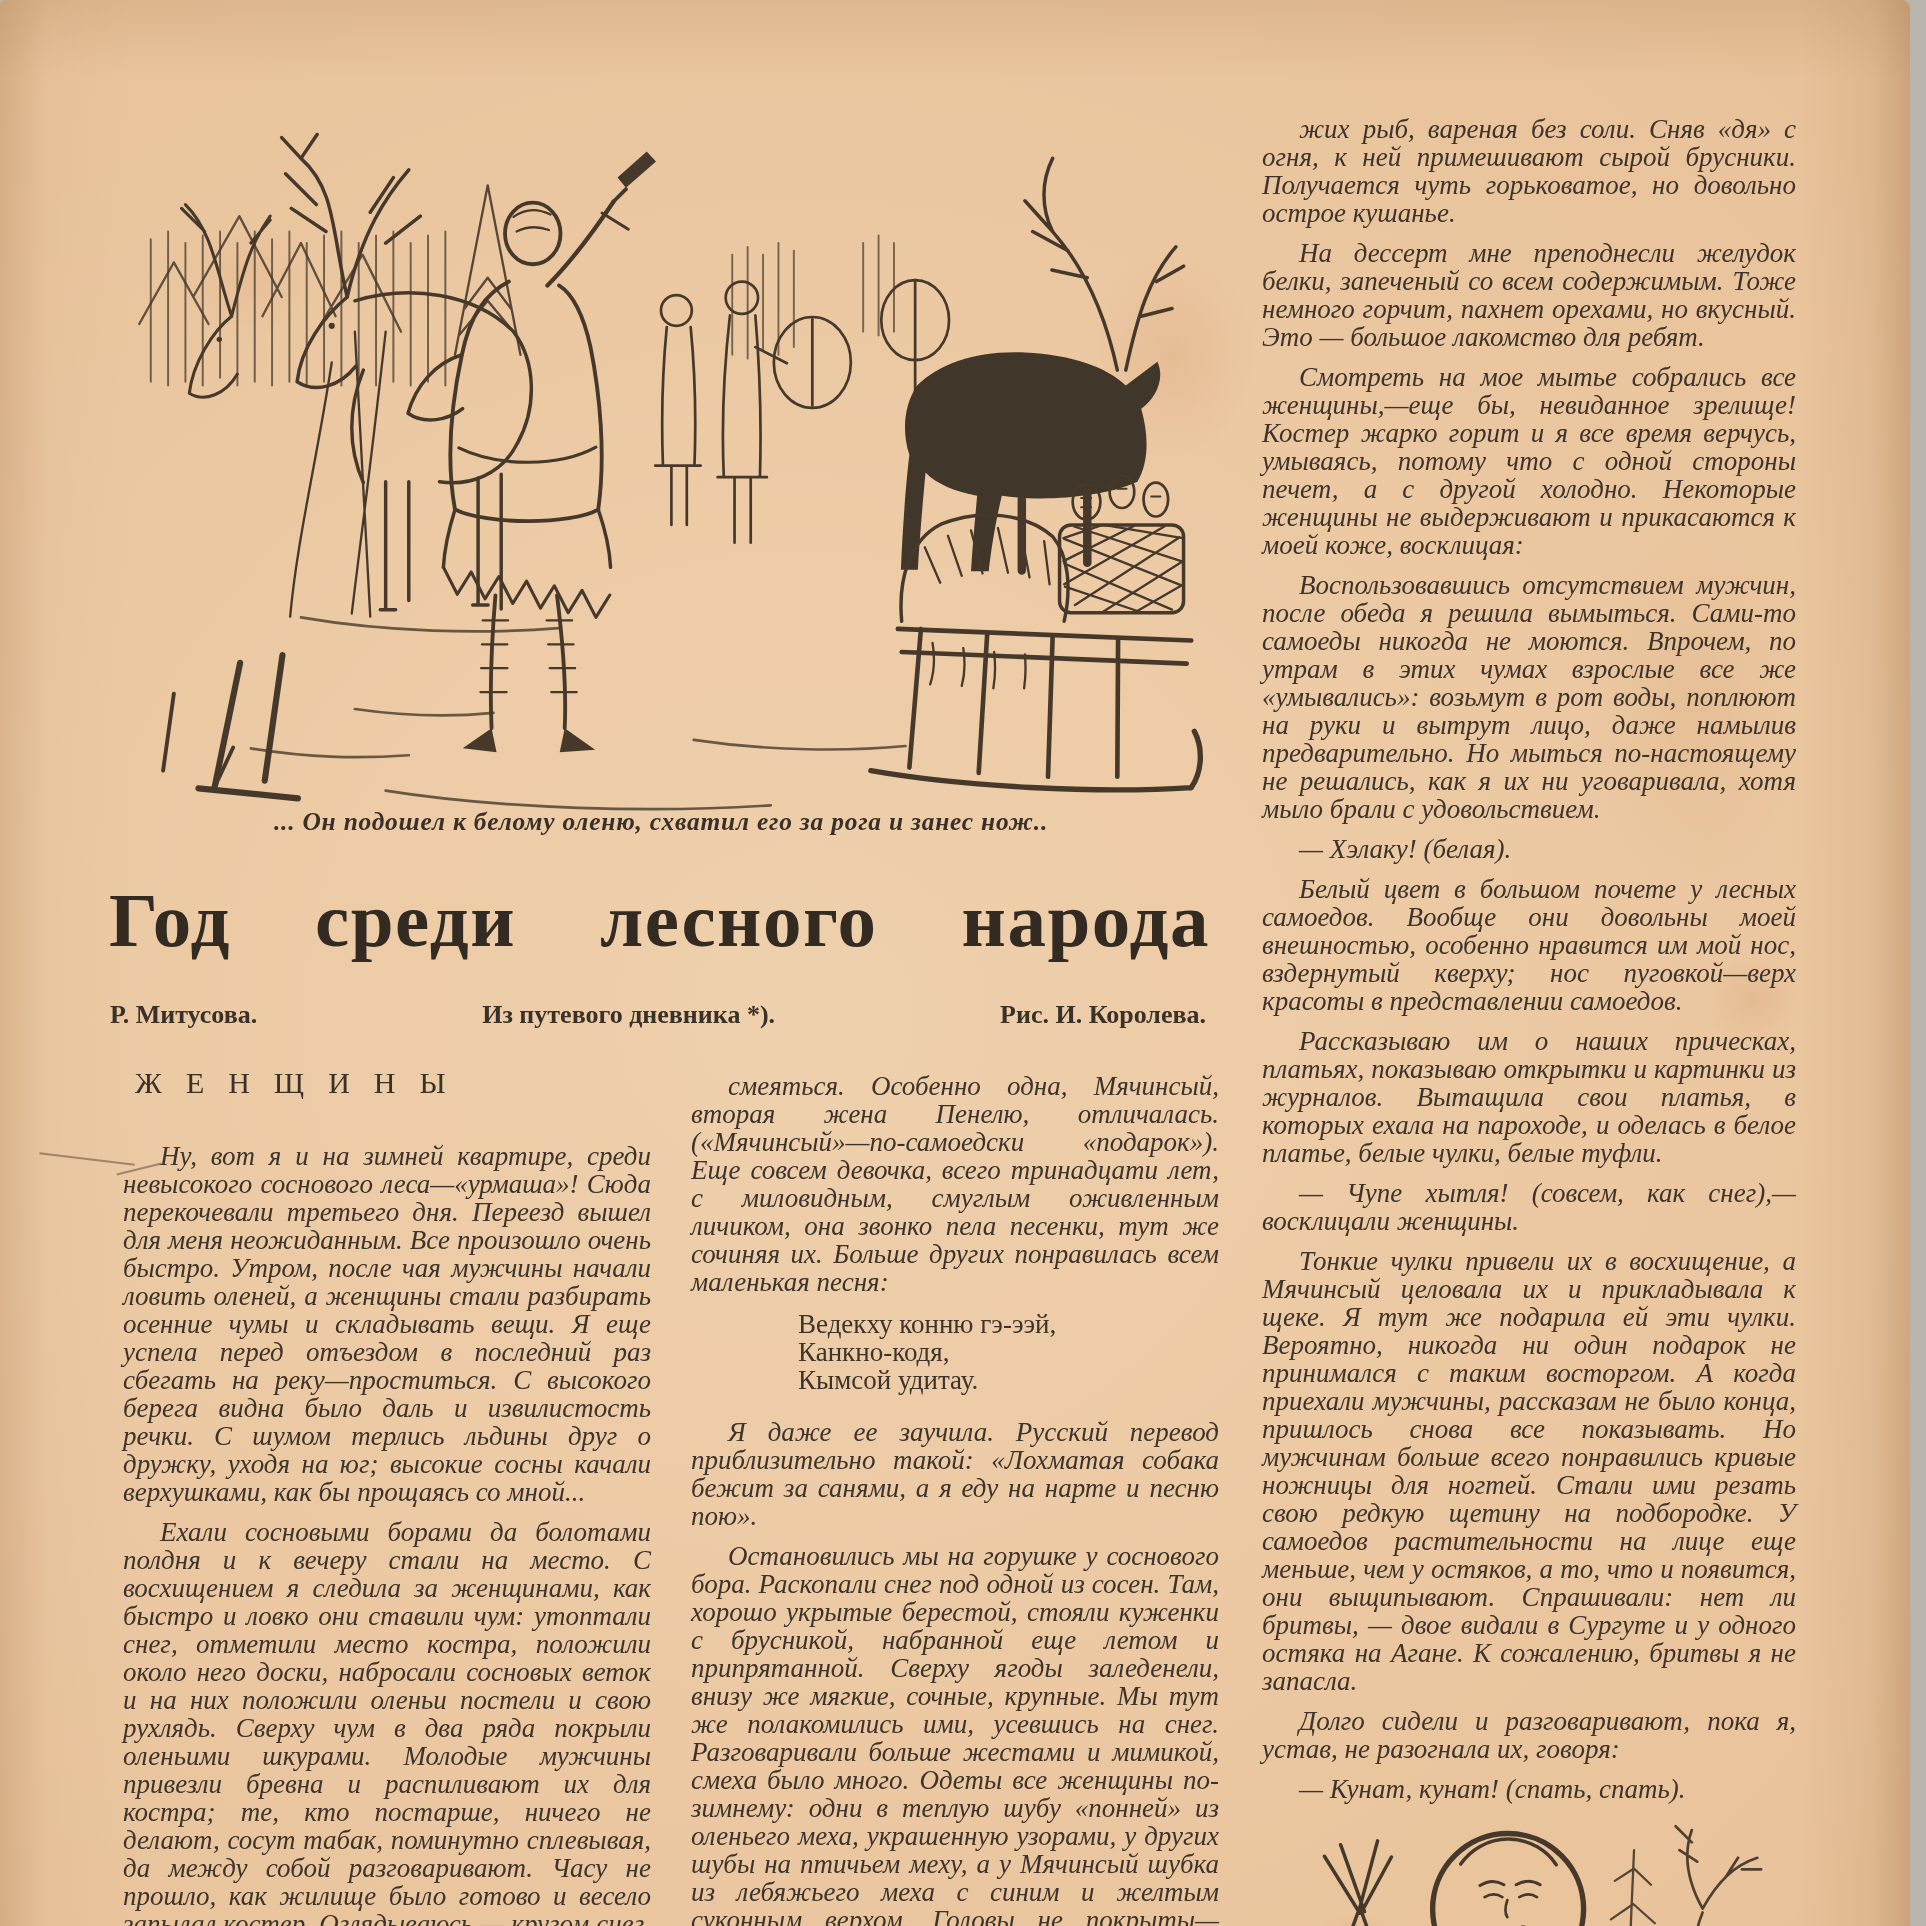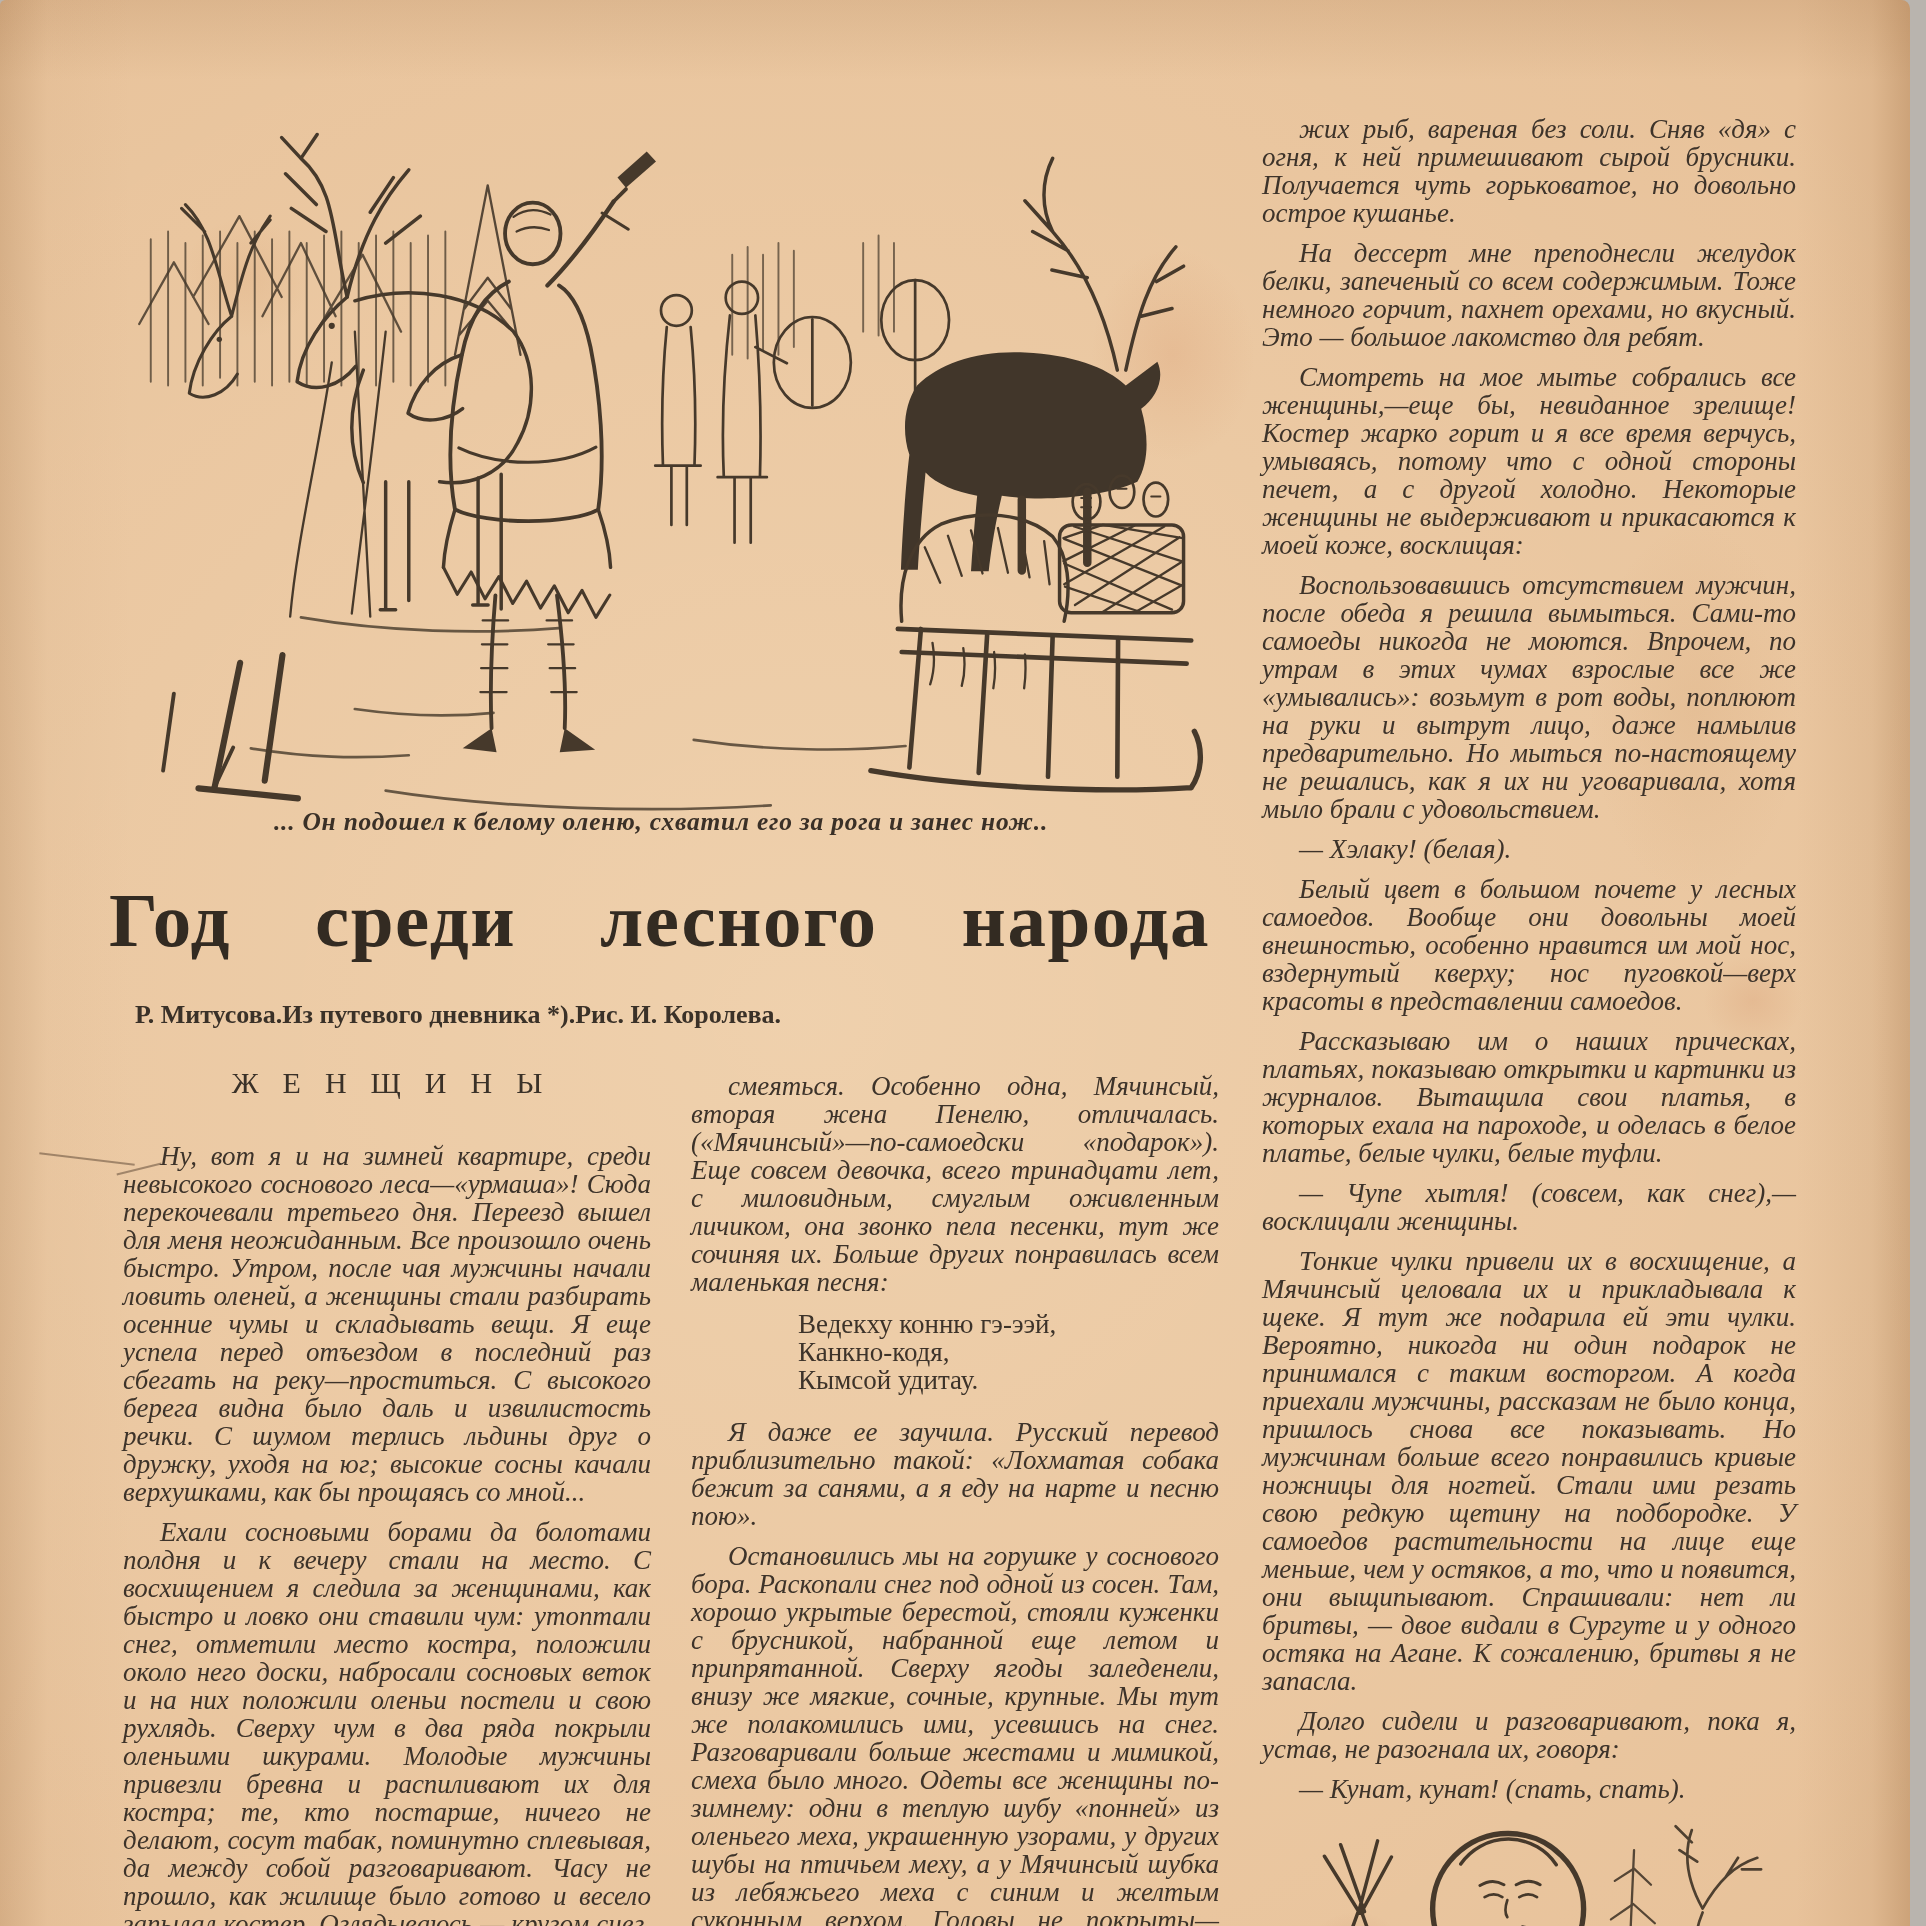--- a/index.html
+++ b/index.html
@@ -23,31 +23,31 @@
 
   .caption{position:absolute;text-align:center;font-weight:700;font-size:25.4px;letter-spacing:0.8px;color:#3a3027;}
   .title{
     position:absolute;left:109px;top:882px;width:1101px;
     font-size:77px;font-weight:700;color:#332b22;
     text-align:justify;text-align-last:justify;line-height:1;
     letter-spacing:1.5px;
   }
   .byline{
     position:absolute;left:110px;top:1000px;width:1096px;
-    display:flex;justify-content:flex-start;align-items:baseline;
-    font-size:26px;font-weight:700;color:#3a3128;margin-left:25px;
+    display:flex;justify-content:space-between;align-items:baseline;
+    font-size:26px;font-weight:700;color:#3a3128;
   }
   .col{
     position:absolute;width:552px;
     font-size:27px;line-height:28px;
     text-align:justify;
   }
   .col p{margin:12px;text-indent:37px;font-style:italic;}
   .section-header{
-    text-align:center;font-size:30px;font-weight:400;
+    text-align:left;font-size:30px;font-weight:400;
     letter-spacing:24px;text-indent:24px;
     margin:0 0 45px 0;color:#3a3128;
   }
   .poem{margin:14px 0 24px 119px;text-align:left;}
   .poem div{text-indent:0;}
 </style>
 </head>
 <body>
 
 <div class="page">

